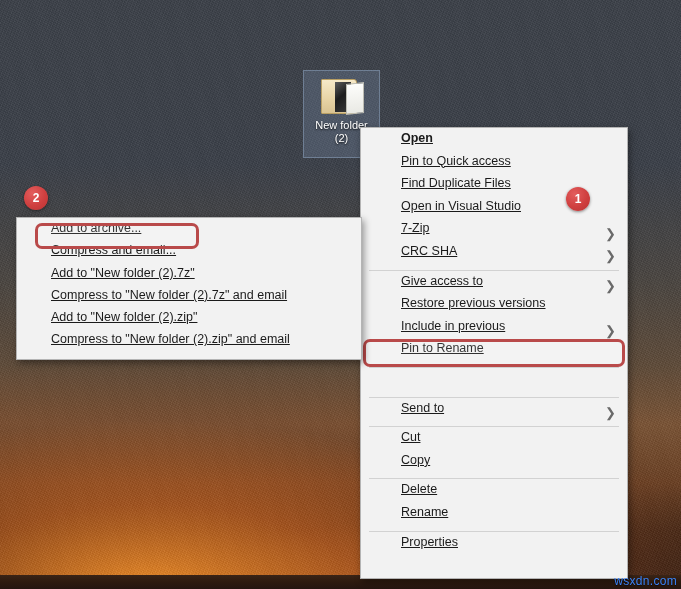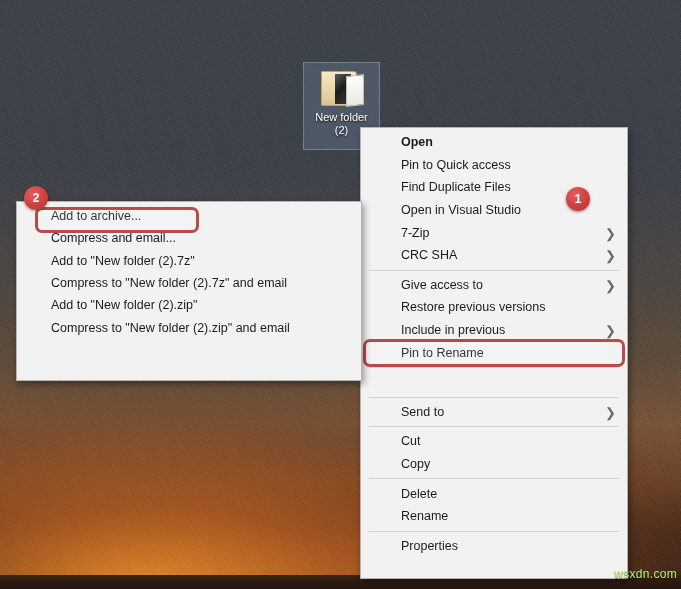--- a/index.html
+++ b/index.html
@@ -25,21 +25,21 @@
       repeating-linear-gradient(68deg, rgba(255,255,255,0.018) 0px, rgba(255,255,255,0.018) 1px, rgba(0,0,0,0.022) 1px, rgba(0,0,0,0.022) 2px);
     opacity:.95;
   }
   #desktop-dark-base{
     position:absolute;left:0;right:0;bottom:0;height:14px;
     background:linear-gradient(180deg,#3a2416 0%, #2d1a0f 50%, #241510 100%);
   }
 
   
   #desktop-icon{
-    position:absolute;left:303px;top:62px;width:75px;height:86px;
+    position:absolute;left:303px;top:70px;width:75px;height:86px;
     background:rgba(120,140,170,0.30);
     border:1px solid rgba(150,175,205,0.45);
     display:flex;flex-direction:column;align-items:center;
   }
   .folder-glyph{
     position:relative;width:46px;height:40px;margin-top:5px;
   }
   .folder-back{
     position:absolute;left:2px;top:3px;width:34px;height:33px;
     background:linear-gradient(180deg,#f6e9c8 0%, #e7d3a4 60%, #d9c392 100%);
@@ -65,28 +65,29 @@
     position:absolute;
     background:#f2f2f2;
     border:1px solid #b4b4b4;
     box-shadow:2px 3px 7px rgba(0,0,0,.40);
     font-size:12.5px;
     color:#1b1b1b;
     padding:3px 0;
     box-sizing:border-box;
   }
   #main-menu{ left:360px; top:127px; width:268px; height:452px; }
-  #submenu-7zip{ left:16px; top:201px; width:346px; height:180px; }
+  #submenu-7zip{ left:16px; top:217px; width:346px; height:143px; }
 
   .ctx-item{
     position:relative;
     height:22.6px;
-    display:flex;align-items:center;
+    display:flex;align-items:flex-start;
     padding:0 24px 0 40px;
     white-space:nowrap;
+    text-decoration:underline;
   }
   #submenu-7zip .ctx-item{ padding-left:34px; height:22.3px; }
   .ctx-item.bold{ font-weight:bold; }
   .ctx-sep{
     height:1px;margin:3px 8px 3px 8px;background:#d2d2d2;
   }
   .ctx-arrow{
     position:absolute;right:11px;top:50%;transform:translateY(-50%);
     color:#6a6a6a;font-size:13px;line-height:1;
   }
@@ -124,22 +125,22 @@
     width:24px;height:24px;border-radius:50%;
     background:radial-gradient(circle at 36% 30%, #e35d5d 0%, #cf3f3f 55%, #b93434 100%);
     color:#fff;font-size:12px;font-weight:bold;
     display:flex;align-items:center;justify-content:center;
     box-shadow:0 1px 3px rgba(0,0,0,.45);
   }
   #badge-1{ left:566px; top:187px; }
   #badge-2{ left:24px; top:186px; }
 
   #watermark{
-    position:absolute;right:4px;bottom:8px;
-    color:#bef264;font-size:12px;letter-spacing:.3px;
+    position:absolute;right:4px;bottom:1px;
+    color:#3b82f6;font-size:12px;letter-spacing:.3px;
     text-shadow:0 1px 1px rgba(0,0,0,.6);
   }
 </style>
 </head>
 <body>
 
 <div id="desktop">
   <div id="desktop-noise"></div>
   <div id="desktop-dark-base"></div>
 </div>

